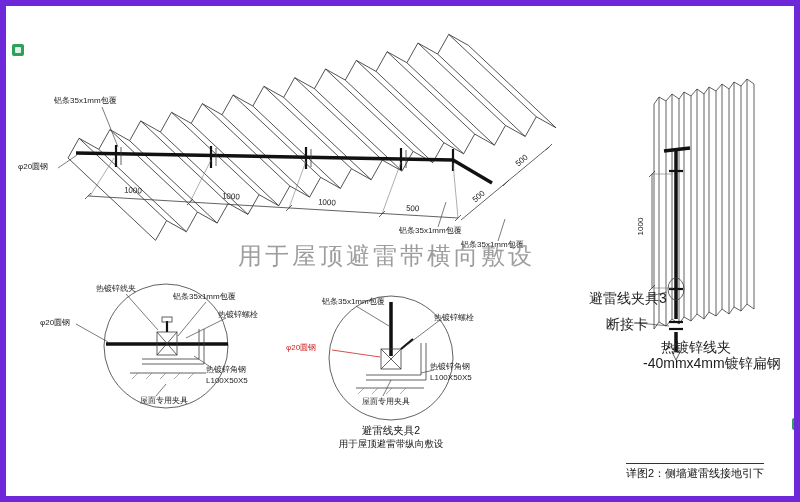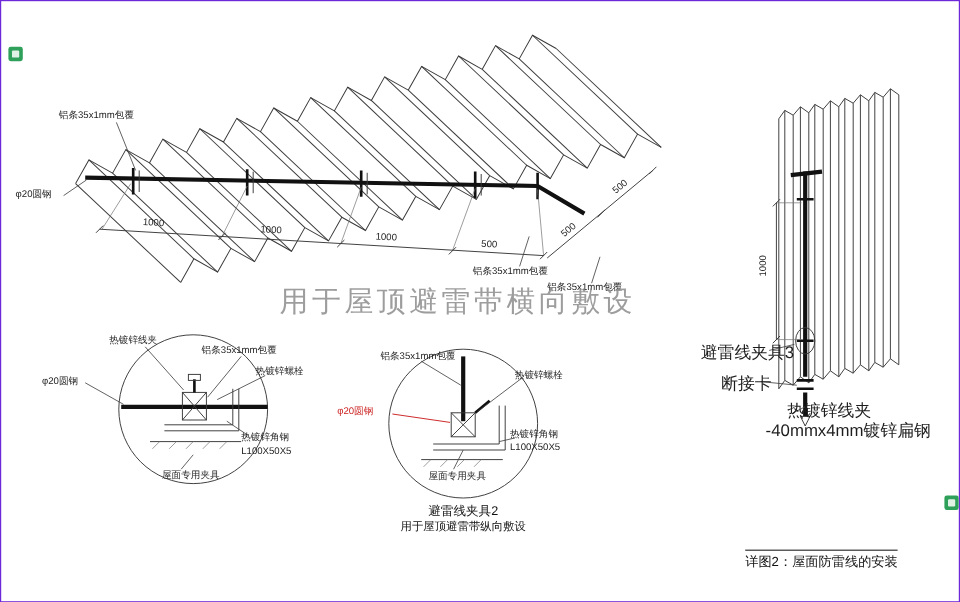--- a/index.html
+++ b/index.html
@@ -1,16 +1,16 @@
 <!DOCTYPE html>
 <html><head>
 <meta charset="utf-8">
 <style>
   html,body{margin:0;padding:0;background:#fff;}
-  .canvas{position:relative;width:800px;height:502px;background:#fff;border:1px solid #6d28d9;
+  .canvas{position:relative;width:800px;height:502px;background:#fff;border:6px solid #6d28d9;
           box-sizing:border-box;overflow:hidden;font-family:"Liberation Sans",sans-serif;color:#222;}
   svg{position:absolute;left:0;top:0;}
   svg line,svg path,svg circle,svg ellipse,svg rect{stroke:#3a3a3a;stroke-width:0.8;fill:none;}
   .thick{stroke:#111;stroke-width:3.5;}
   .med{stroke:#111;stroke-width:2.2;}
   .thin{stroke:#777;stroke-width:0.6;}
   .leader{stroke:#444;stroke-width:0.7;}
   .red-line{stroke:#cc2222;stroke-width:0.8;}
   .lbl{position:absolute;font-size:14px;line-height:1.1;white-space:nowrap;color:#1d1d1d;}
   .lbl-s{font-size:8px;}
@@ -229,19 +229,19 @@
   <div class="lbl lbl-s" style="left:356px;top:392px;">屋面专用夹具</div>
   <div class="ttl" style="left:325px;top:418px;width:120px;">避雷线夹具2</div>
   <div class="ttl" style="left:305px;top:432px;width:160px;font-size:9.5px;">用于屋顶避雷带纵向敷设</div>
 
   <div class="dim" style="left:626px;top:216px;transform:rotate(-90deg);">1000</div>
   <div class="lbl" style="left:583px;top:285px;">避雷线夹具3</div>
   <div class="lbl" style="left:600px;top:311px;">断接卡</div>
   <div class="lbl" style="left:655px;top:334px;">热镀锌线夹</div>
   <div class="lbl" style="left:637px;top:350px;">-40mmx4mm镀锌扁钢</div>
 
-  <div class="cap" style="left:620px;top:457px;">详图2：屋面防雷线的安装</div>
+  <div class="cap" style="left:620px;top:457px;">详图2：侧墙避雷线接地引下</div>
 
   <div class="watermark">用于屋顶避雷带横向敷设</div>
   <div class="stamp" style="left:6px;top:38px;"></div>
   <div class="stamp" style="left:786px;top:412px;"></div>
 
 </div>
 
 </body></html>

